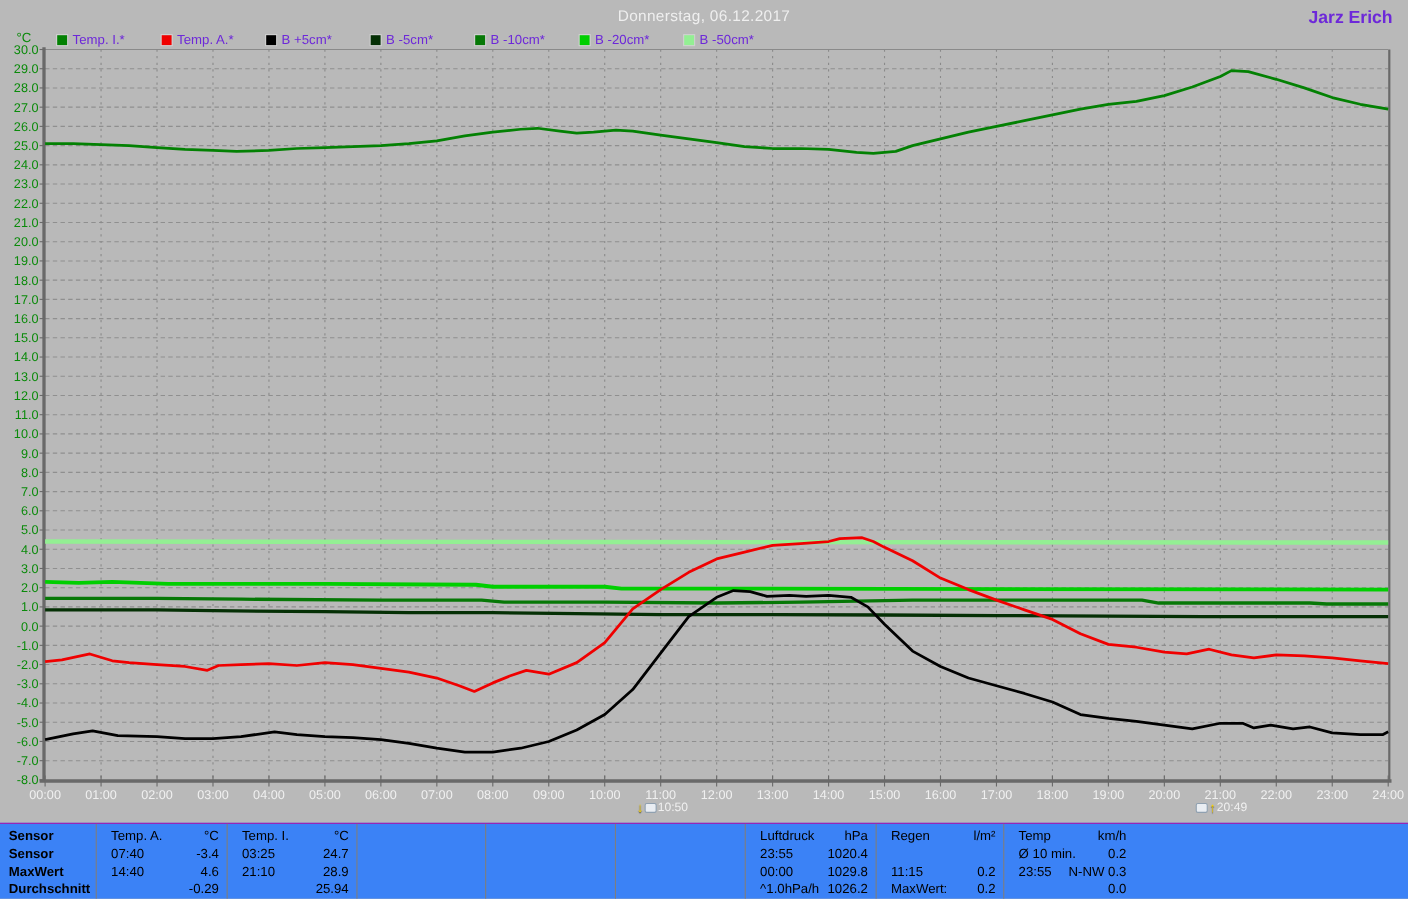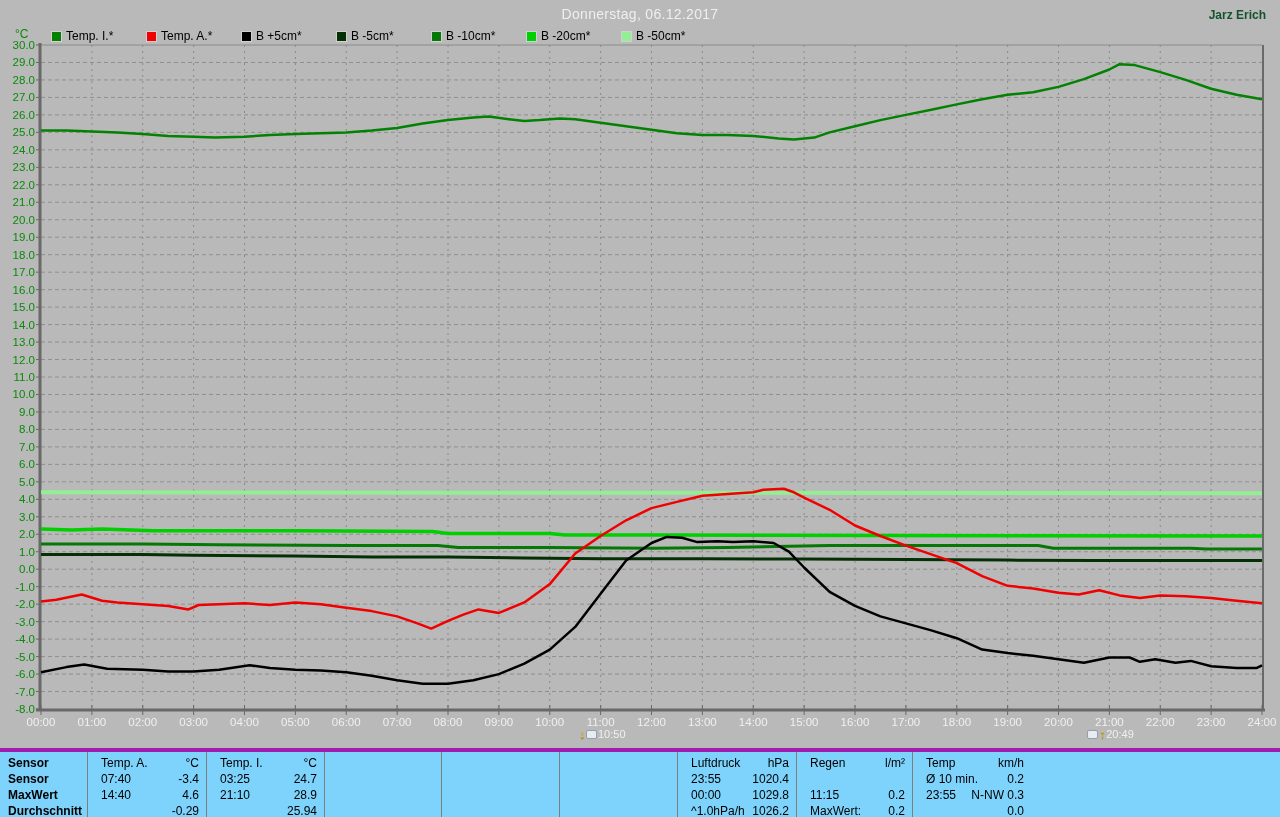--- a/index.html
+++ b/index.html
@@ -7,43 +7,43 @@
     width:1280px;height:817px;overflow:hidden;
     background:#b9b9b9;
     font-family:"Liberation Sans",sans-serif;
   }
   .app{position:relative;width:1280px;height:817px;}
   .title{
     position:absolute;top:6px;left:0;width:100%;text-align:center;
     color:#efefef;font-size:14px;letter-spacing:.3px;
   }
   .author{
-    position:absolute;top:8px;right:14px;color:#14532d;font-size:12px;font-weight:bold;
+    position:absolute;top:8px;right:14px;color:#6d28d9;font-size:16px;font-weight:bold;
   }
   .unit-label{
     position:absolute;top:27px;left:15px;color:#0a8a0a;font-size:12px;
   }
   .legend{position:absolute;top:29px;left:52px;display:flex;}
   .legend-item{width:95px;display:flex;align-items:center;gap:5px;
-    font-size:12px;color:#000000;white-space:nowrap;}
+    font-size:12px;color:#6d28d9;white-space:nowrap;}
   .swatch{width:9px;height:9px;display:inline-block;flex:0 0 auto;
     box-shadow:0 0 0 1px rgba(255,255,255,.35);}
   svg#plot{position:absolute;left:0;top:0;}
   svg text{font-family:"Liberation Sans",sans-serif;}
   .marker{
     position:absolute;top:727px;height:14px;display:flex;align-items:center;gap:1px;
     font-size:11px;color:#f0f0f0;white-space:nowrap;
   }
   .marker .arrow{color:#ffd700;font-weight:bold;font-size:12px;line-height:12px;
     text-shadow:0 1px 1px #333;}
   .marker .blob{width:9px;height:7px;background:#e9edf2;border:1px solid #8fa0b0;
     border-radius:2px;display:inline-block;}
   .stats{
     position:absolute;left:0;top:748px;width:1280px;height:69px;
-    background:#7dd3fc;border-top:4px solid #a21caf;
+    background:#3b82f6;border-top:1px solid #a21caf;
     display:flex;font-size:12px;color:#000;box-sizing:border-box;
   }
   .col{box-sizing:border-box;border-right:1px solid #7e7e7e;padding-top:3px;height:100%;}
   .col.last{border-right:none;}
   .row{height:16px;line-height:16px;display:flex;overflow:hidden;}
   .hdr{font-weight:normal;}
   .rowlab{padding-left:8px;font-weight:bold;}
   .lab{padding-left:13px;}
   .val{margin-left:auto;padding-right:7px;}
   .inner{width:118px;}

